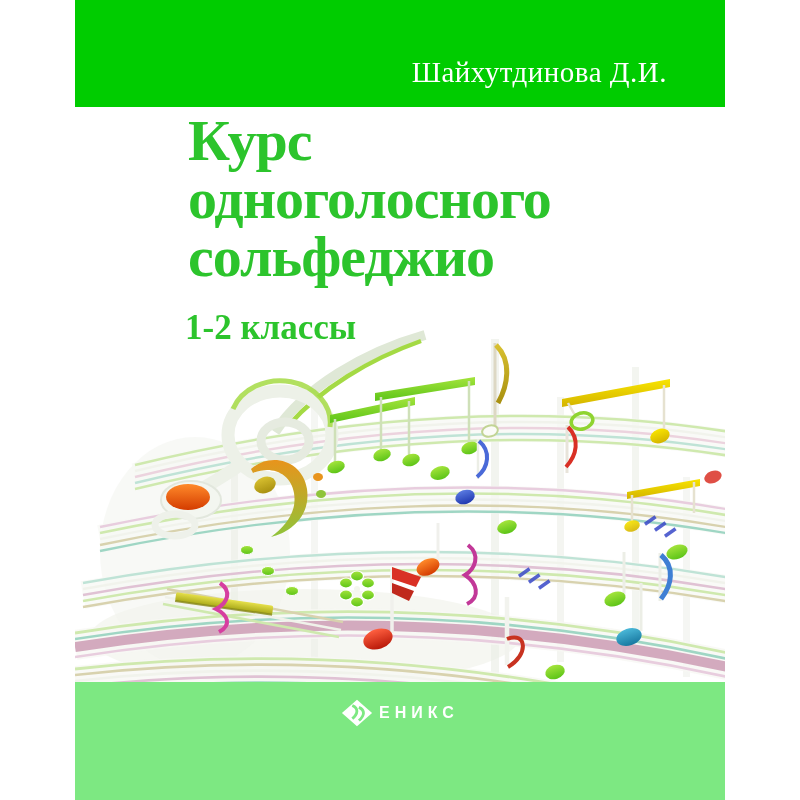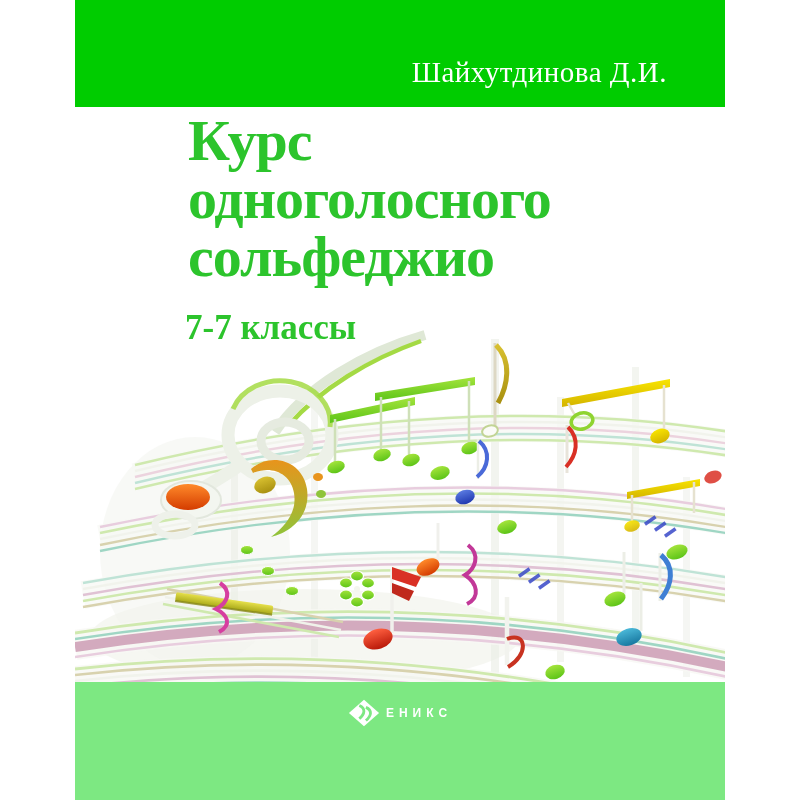--- a/index.html
+++ b/index.html
@@ -14,40 +14,40 @@
          font-size:58px;line-height:58px;letter-spacing:-1px;}
   .title span{display:block;}
   .subtitle{position:absolute;left:110px;top:203px;color:#2cc42c;font-weight:bold;
             font-size:35px;line-height:36px;z-index:3;}
   .subtitle span{display:block;}
   .illu{position:absolute;left:0;top:220px;width:650px;height:355px;z-index:1;}
   .band-bottom{position:absolute;left:0;top:682px;width:650px;height:118px;background:#7de882;
                display:flex;align-items:flex-start;justify-content:center;}
   .logo-row{display:flex;align-items:center;gap:6px;margin-top:16px;}
   .wordmark{color:#ffffff;font-family:"Liberation Sans",sans-serif;font-weight:bold;
-            font-size:12px;letter-spacing:5px;}
+            font-size:16px;letter-spacing:5px;}
 </style>
 </head>
 <body>
 
 <div class="stage">
   <div class="cover">
 
     <div class="band-top">
       <span class="author">Шайхутдинова Д.И.</span>
     </div>
 
     <div class="body-area">
       <h1 class="title">
         <span>Курс</span>
         <span>одноголосного</span>
         <span>сольфеджио</span>
       </h1>
       <div class="subtitle">
-        <span>7-7 классы</span>
+        <span>1-2 классы</span>
       </div>
 
       <svg class="illu" viewBox="0 0 650 355" xmlns="http://www.w3.org/2000/svg">
         <defs>
           <linearGradient id="gLime" x1="0" y1="0" x2="0" y2="1">
             <stop offset="0" stop-color="#a4e43c"></stop>
               <stop offset="1" stop-color="#5cc417"></stop>
           </linearGradient>
           <linearGradient id="gYellow" x1="0" y1="0" x2="0" y2="1">
             <stop offset="0" stop-color="#f8e400"></stop>

